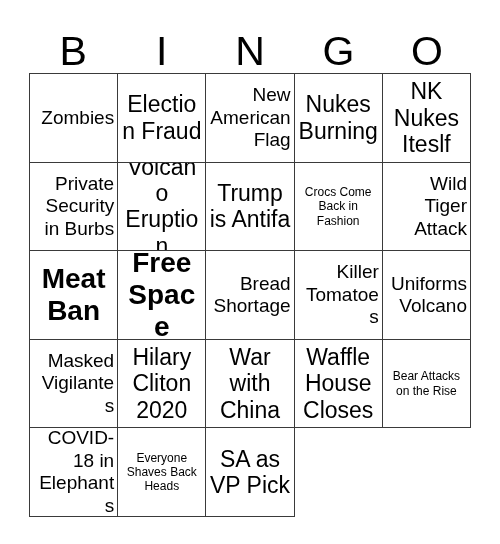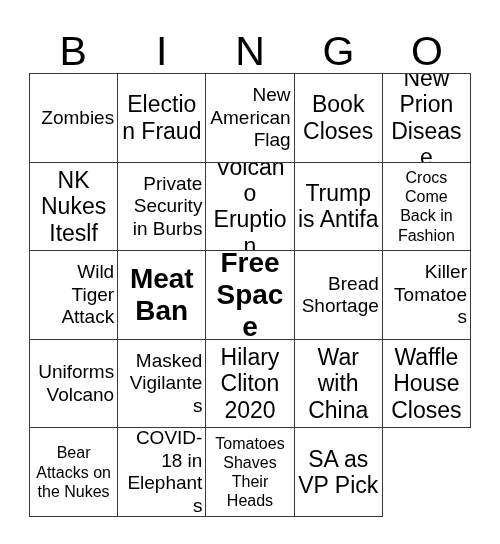--- a/index.html
+++ b/index.html
@@ -74,21 +74,21 @@
     width: 100%;
     line-height: 1.16;
     font-weight: 400;
     word-wrap: break-word;
     hyphens: none;
   }
   
   .cell[data-size="xl"] .cell-text  { font-size: 28px; line-height: 1.14; font-weight: bold; }
   .cell[data-size="lg"] .cell-text  { font-size: 23px; line-height: 1.15; }
   .cell[data-size="md"] .cell-text  { font-size: 19px; line-height: 1.18; text-align: right; }
-  .cell[data-size="sm"] .cell-text  { font-size: 16px; line-height: 1.2; }
+  .cell[data-size="sm"] .cell-text  { font-size: 12px; line-height: 1.2; }
   .cell[data-size="xs"] .cell-text  { font-size: 13.5px; line-height: 1.25; }
 </style>
 </head>
 <body>
 
 <div id="bingo-card">
 
   <div id="header-row">
     <div class="header-letter">B</div>
     <div class="header-letter">I</div>
@@ -102,24 +102,21 @@
     <div class="cell" data-size="md">
       <span class="cell-text">Zombies</span>
     </div>
     <div class="cell" data-size="lg">
       <span class="cell-text">Election Fraud</span>
     </div>
     <div class="cell" data-size="md">
       <span class="cell-text">New American Flag</span>
     </div>
     <div class="cell" data-size="lg">
-      <span class="cell-text">Book Closes</span>
-    </div>
-    <div class="cell" data-size="lg">
-      <span class="cell-text">New Prion Disease</span>
+      <span class="cell-text">Nukes Burning</span>
     </div>
 
     <div class="cell" data-size="lg">
       <span class="cell-text">NK Nukes Iteslf</span>
     </div>
     <div class="cell" data-size="md">
       <span class="cell-text">Private Security in Burbs</span>
     </div>
     <div class="cell" data-size="lg">
       <span class="cell-text">Volcano Eruption</span>
@@ -157,26 +154,26 @@
       <span class="cell-text">Hilary Cliton 2020</span>
     </div>
     <div class="cell" data-size="lg">
       <span class="cell-text">War with China</span>
     </div>
     <div class="cell" data-size="lg">
       <span class="cell-text">Waffle House Closes</span>
     </div>
 
     <div class="cell" data-size="sm">
-      <span class="cell-text">Bear Attacks on the Nukes</span>
+      <span class="cell-text">Bear Attacks on the Rise</span>
     </div>
     <div class="cell" data-size="md">
       <span class="cell-text">COVID-18 in Elephants</span>
     </div>
     <div class="cell" data-size="sm">
-      <span class="cell-text">Tomatoes Shaves Their Heads</span>
+      <span class="cell-text">Everyone Shaves Back Heads</span>
     </div>
     <div class="cell" data-size="lg">
       <span class="cell-text">SA as VP Pick</span>
     </div>
 
   </div>
 </div>
 
 </body></html>

